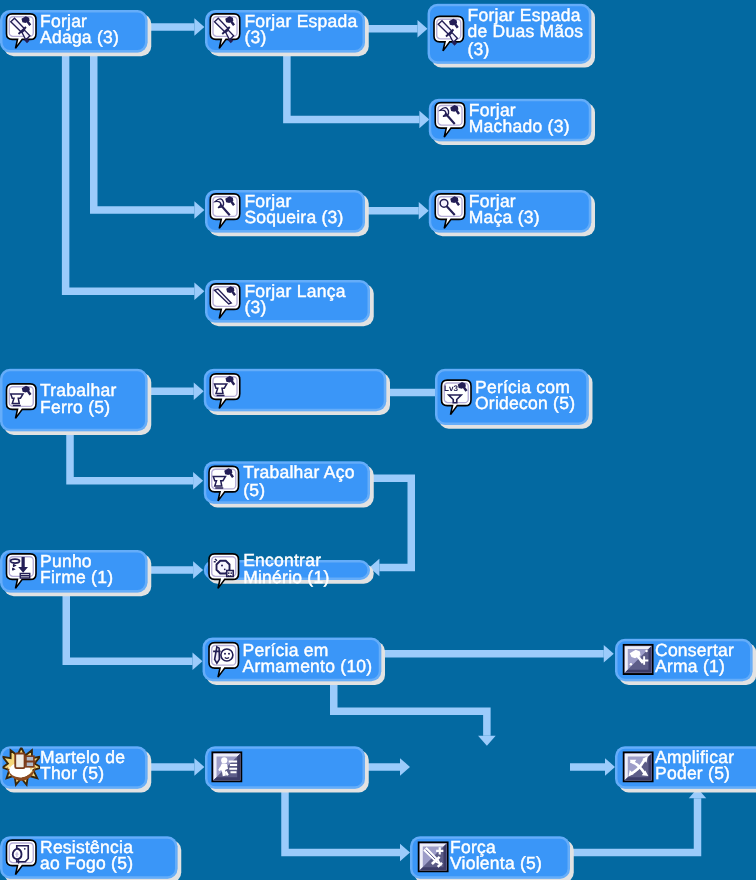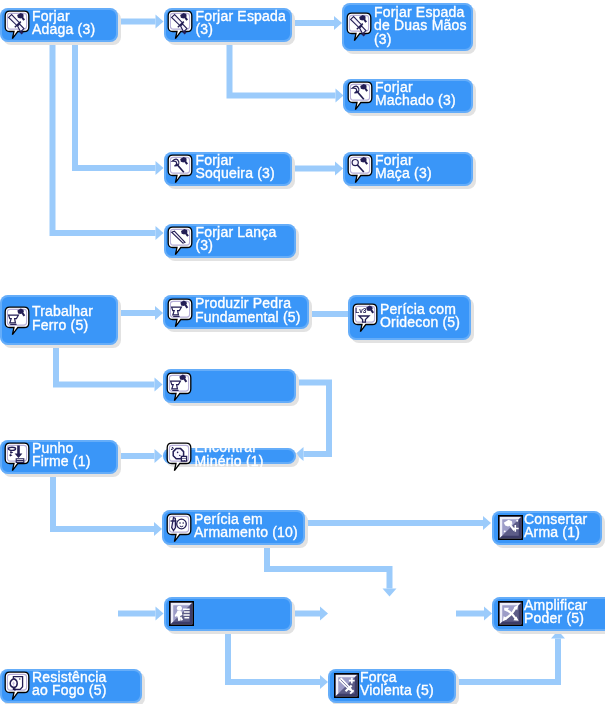--- a/index.html
+++ b/index.html
@@ -1,15 +1,15 @@
 <!DOCTYPE html>
 <html><head><meta charset="utf-8">
 <style>
 html,body{margin:0;padding:0;background:#000;}
-#wrap{position:relative;width:605px;height:704px;background:#ffffff;overflow:hidden;
+#wrap{position:relative;width:605px;height:704px;background:#0369a1;overflow:hidden;
 font-family:"Liberation Sans",sans-serif;}
 #arrows{position:absolute;left:0;top:0;}
 .box{position:absolute;box-sizing:border-box;background:#3a96f8;border-radius:8px;
 box-shadow:3px 3px 0 #e2e2e2, inset 0 0 0 2px rgba(255,255,255,0.22);}
 .box .ic{position:absolute;left:3.5px;top:50%;margin-top:-14.5px;}
 .box .icd{position:absolute;left:5.5px;top:50%;margin-top:-12.5px;}
 .box .icthor{position:absolute;left:2px;top:50%;margin-top:-16px;}
 .box .t{position:absolute;left:32px;top:calc(50% - 0.6px);transform:translateY(-50%);
 color:#fff;font-size:14px;line-height:13.6px;letter-spacing:0.2px;white-space:nowrap;-webkit-text-stroke:0.35px #fff;}
 </style></head>
@@ -150,21 +150,20 @@
     </div>
     <div class="box" style="left:163px;top:295px;width:146px;height:34px">
       <svg class="ic" width="26" height="30" viewBox="0 0 26 30">
 <path d="M5.8 1.1 h14.4 q4.6 0 4.6 4.6 v11.2 q0 4.6 -4.6 4.6 h-6.4 l-5.4 7.2 1.6-7.2 h-4.2 q-4.6 0 -4.6 -4.6 v-11.2 q0 -4.6 4.6 -4.6 z" fill="#fff" stroke="#000" stroke-width="1.3"></path>
 <rect x="3.4" y="3.4" width="19.2" height="15.7" rx="2.8" fill="none" stroke="#b6aed8" stroke-width="1.1"></rect>
 <path fill="#231e55" d="M13.4 4.6 l3.4-2 2.7 1.1 .4 2.4 -3.3 1.9 -2.5-.6 z"></path>
         <path stroke="#231e55" stroke-width="2" d="M17.6 5.9 l2.8 3.9"></path>
         <path fill="#fff" stroke="#231e55" stroke-width="1.2" d="M4.6 9.2 h9.8 l-2 3.4 h-1.8 l.8 4.2 h-5.6 l1.4-4.2 h-1.4 z"></path>
         <path stroke="#231e55" stroke-width="1.1" d="M6.2 18.4 h6.4"></path>
       </svg>
-      <div class="t">Produzir Pedra<br>Fundamental (5)</div>
     </div>
     <div class="box" style="left:348px;top:295px;width:123px;height:45px">
       <svg class="ic" width="26" height="30" viewBox="0 0 26 30">
 <path d="M5.8 1.1 h14.4 q4.6 0 4.6 4.6 v11.2 q0 4.6 -4.6 4.6 h-6.4 l-5.4 7.2 1.6-7.2 h-4.2 q-4.6 0 -4.6 -4.6 v-11.2 q0 -4.6 4.6 -4.6 z" fill="#fff" stroke="#000" stroke-width="1.3"></path>
 <rect x="3.4" y="3.4" width="19.2" height="15.7" rx="2.8" fill="none" stroke="#b6aed8" stroke-width="1.1"></rect>
 <text x="3.2" y="9.8" font-family="Liberation Sans,sans-serif" font-size="6.5" font-weight="bold" fill="#231e55">Lv3</text>
         <path fill="#231e55" d="M14.2 4.6 l3.4-2 2.7 1.1 .4 2.4 -3.3 1.9 -2.5-.6 z"></path>
         <path stroke="#231e55" stroke-width="2" d="M18.4 5.9 l2.8 3.9"></path>
         <path fill="#fff" stroke="#231e55" stroke-width="1.3" d="M7 13 h10 l-3.6 3.6 v2.6 h-2.8 v-2.6 z"></path>
       </svg>
@@ -172,20 +171,21 @@
     </div>
     <div class="box" style="left:162.5px;top:369px;width:133px;height:34px">
       <svg class="ic" width="26" height="30" viewBox="0 0 26 30">
 <path d="M5.8 1.1 h14.4 q4.6 0 4.6 4.6 v11.2 q0 4.6 -4.6 4.6 h-6.4 l-5.4 7.2 1.6-7.2 h-4.2 q-4.6 0 -4.6 -4.6 v-11.2 q0 -4.6 4.6 -4.6 z" fill="#fff" stroke="#000" stroke-width="1.3"></path>
 <rect x="3.4" y="3.4" width="19.2" height="15.7" rx="2.8" fill="none" stroke="#b6aed8" stroke-width="1.1"></rect>
 <path fill="#231e55" d="M13.4 4.6 l3.4-2 2.7 1.1 .4 2.4 -3.3 1.9 -2.5-.6 z"></path>
         <path stroke="#231e55" stroke-width="2" d="M17.6 5.9 l2.8 3.9"></path>
         <path fill="#fff" stroke="#231e55" stroke-width="1.2" d="M4.6 9.2 h9.8 l-2 3.4 h-1.8 l.8 4.2 h-5.6 l1.4-4.2 h-1.4 z"></path>
         <path stroke="#231e55" stroke-width="1.1" d="M6.2 18.4 h6.4"></path>
       </svg>
+      <div class="t">Trabalhar Aço<br>(5)</div>
     </div>
     <div class="box" style="left:0px;top:439.5px;width:118px;height:34px">
       <svg class="ic" width="26" height="30" viewBox="0 0 26 30">
 <path d="M5.8 1.1 h14.4 q4.6 0 4.6 4.6 v11.2 q0 4.6 -4.6 4.6 h-6.4 l-5.4 7.2 1.6-7.2 h-4.2 q-4.6 0 -4.6 -4.6 v-11.2 q0 -4.6 4.6 -4.6 z" fill="#fff" stroke="#000" stroke-width="1.3"></path>
 <rect x="3.4" y="3.4" width="19.2" height="15.7" rx="2.8" fill="none" stroke="#b6aed8" stroke-width="1.1"></rect>
 <ellipse cx="8" cy="6.8" rx="3.6" ry="1.6" fill="#fff" stroke="#231e55" stroke-width="1.4"></ellipse>
         <path stroke="#231e55" stroke-width="1.2" d="M6.4 9.6 l1.6.8 -1.6.8 m-.6 1.4 l1.4.7 -1.4.7"></path>
         <path fill="#231e55" d="M13.2 3.5 h2.6 v8 h2.6 l-3.9 4.6 -3.9-4.6 h2.6 z"></path>
         <path fill="#fff" stroke="#231e55" stroke-width="1.1" d="M12.2 16.8 h7.6 v3.6 h-7.6 z"></path>
         <path stroke="#231e55" stroke-width="1.1" d="M12.2 18.6 h7.6"></path>
@@ -228,20 +228,32 @@
 <path d="M2 2 h22 l-2.4 2.4 h-17.2 v17.2 l-2.4 2.4 z" fill="#eeeef8"></path>
 <path d="M24 2 v22 h-22 l2.4-2.4 h17.2 v-17.2 z" fill="#3c3c68"></path>
 <path fill="#fff" d="M6 8 l5-3 3.5 1.5 .5 3 -4.5 2.5 -3-1z"></path>
         <path stroke="#fff" stroke-width="2.2" d="M12 9.5 l5 6.5"></path>
         <path stroke="#fff" stroke-width="1.6" d="M14.5 14 h7 M18 10.5 v7"></path>
         <circle cx="7" cy="17" r="1" fill="#fff"></circle>
         <circle cx="20" cy="6" r="1" fill="#fff"></circle>
       </svg>
       <div class="t">Consertar<br>Arma (1)</div>
     </div>
+    <div class="box" style="left:0px;top:596.5px;width:118px;height:34px">
+      <svg class="icthor" width="30" height="32" viewBox="0 0 28 30">
+<polygon points="14,0 17,6 22,2 22,8 28,7 24,12 29,15 23,17 26,23 19,21 18,28 14,23 10,28 9,21 3,23 5,17 0,15 4,12 0,7 6,8 6,2 11,6" fill="#f6d87c" stroke="#3a2608" stroke-width="1.4"></polygon>
+<path d="M3 14 q4 8 11 8 q7 0 11-8 q-2 10 -11 11 q-9-1 -11-11z" fill="#8a4a22"></path>
+<path d="M4 13 q5 8 10 8 q6 0 10-8 q-3 9 -10 9.5 q-7-.5 -10-9.5z" fill="#fff"></path>
+<ellipse cx="13" cy="17" rx="8" ry="5.5" fill="#fff"></ellipse>
+<rect x="9.5" y="4.5" width="7" height="11" rx="1" fill="#f0ece4" stroke="#7a3a1a" stroke-width="1.4"></rect>
+<rect x="17.5" y="6.5" width="6" height="8" fill="#b0b8c8" stroke="#7a3a1a" stroke-width="1.2"></rect>
+<path stroke="#7a3a1a" stroke-width="1.6" d="M17 10.5 h8"></path>
+</svg>
+      <div class="t">Martelo de<br>Thor (5)</div>
+    </div>
     <div class="box" style="left:163.5px;top:596.5px;width:128px;height:34px">
       <svg class="icd" width="25" height="25" viewBox="0 0 26 26">
 <rect x="0.8" y="0.8" width="24.4" height="24.4" fill="#8c8cba" stroke="#000" stroke-width="1.6"></rect>
 <path d="M2 2 L24 2 L2 24 Z" fill="#9d9dc8"></path>
 <path d="M24 2 L24 24 L2 24 Z" fill="#5d5d88"></path>
 <path d="M2 2 h22 l-2.4 2.4 h-17.2 v17.2 l-2.4 2.4 z" fill="#eeeef8"></path>
 <path d="M24 2 v22 h-22 l2.4-2.4 h17.2 v-17.2 z" fill="#3c3c68"></path>
 <path stroke="#fff" stroke-width="1.6" d="M14.5 8.5 h7 M15.5 11.5 h6 M15 14.5 h6.5 M16 17.5 h5"></path>
         <circle cx="10.8" cy="7.6" r="2.6" fill="#fff"></circle>
         <path fill="#fff" d="M8.8 10.2 l4.2.4 1 4 -2.4 1 .6 4.6 -2.6.6 -.8-4.6 -2.2-1.2 z"></path>

